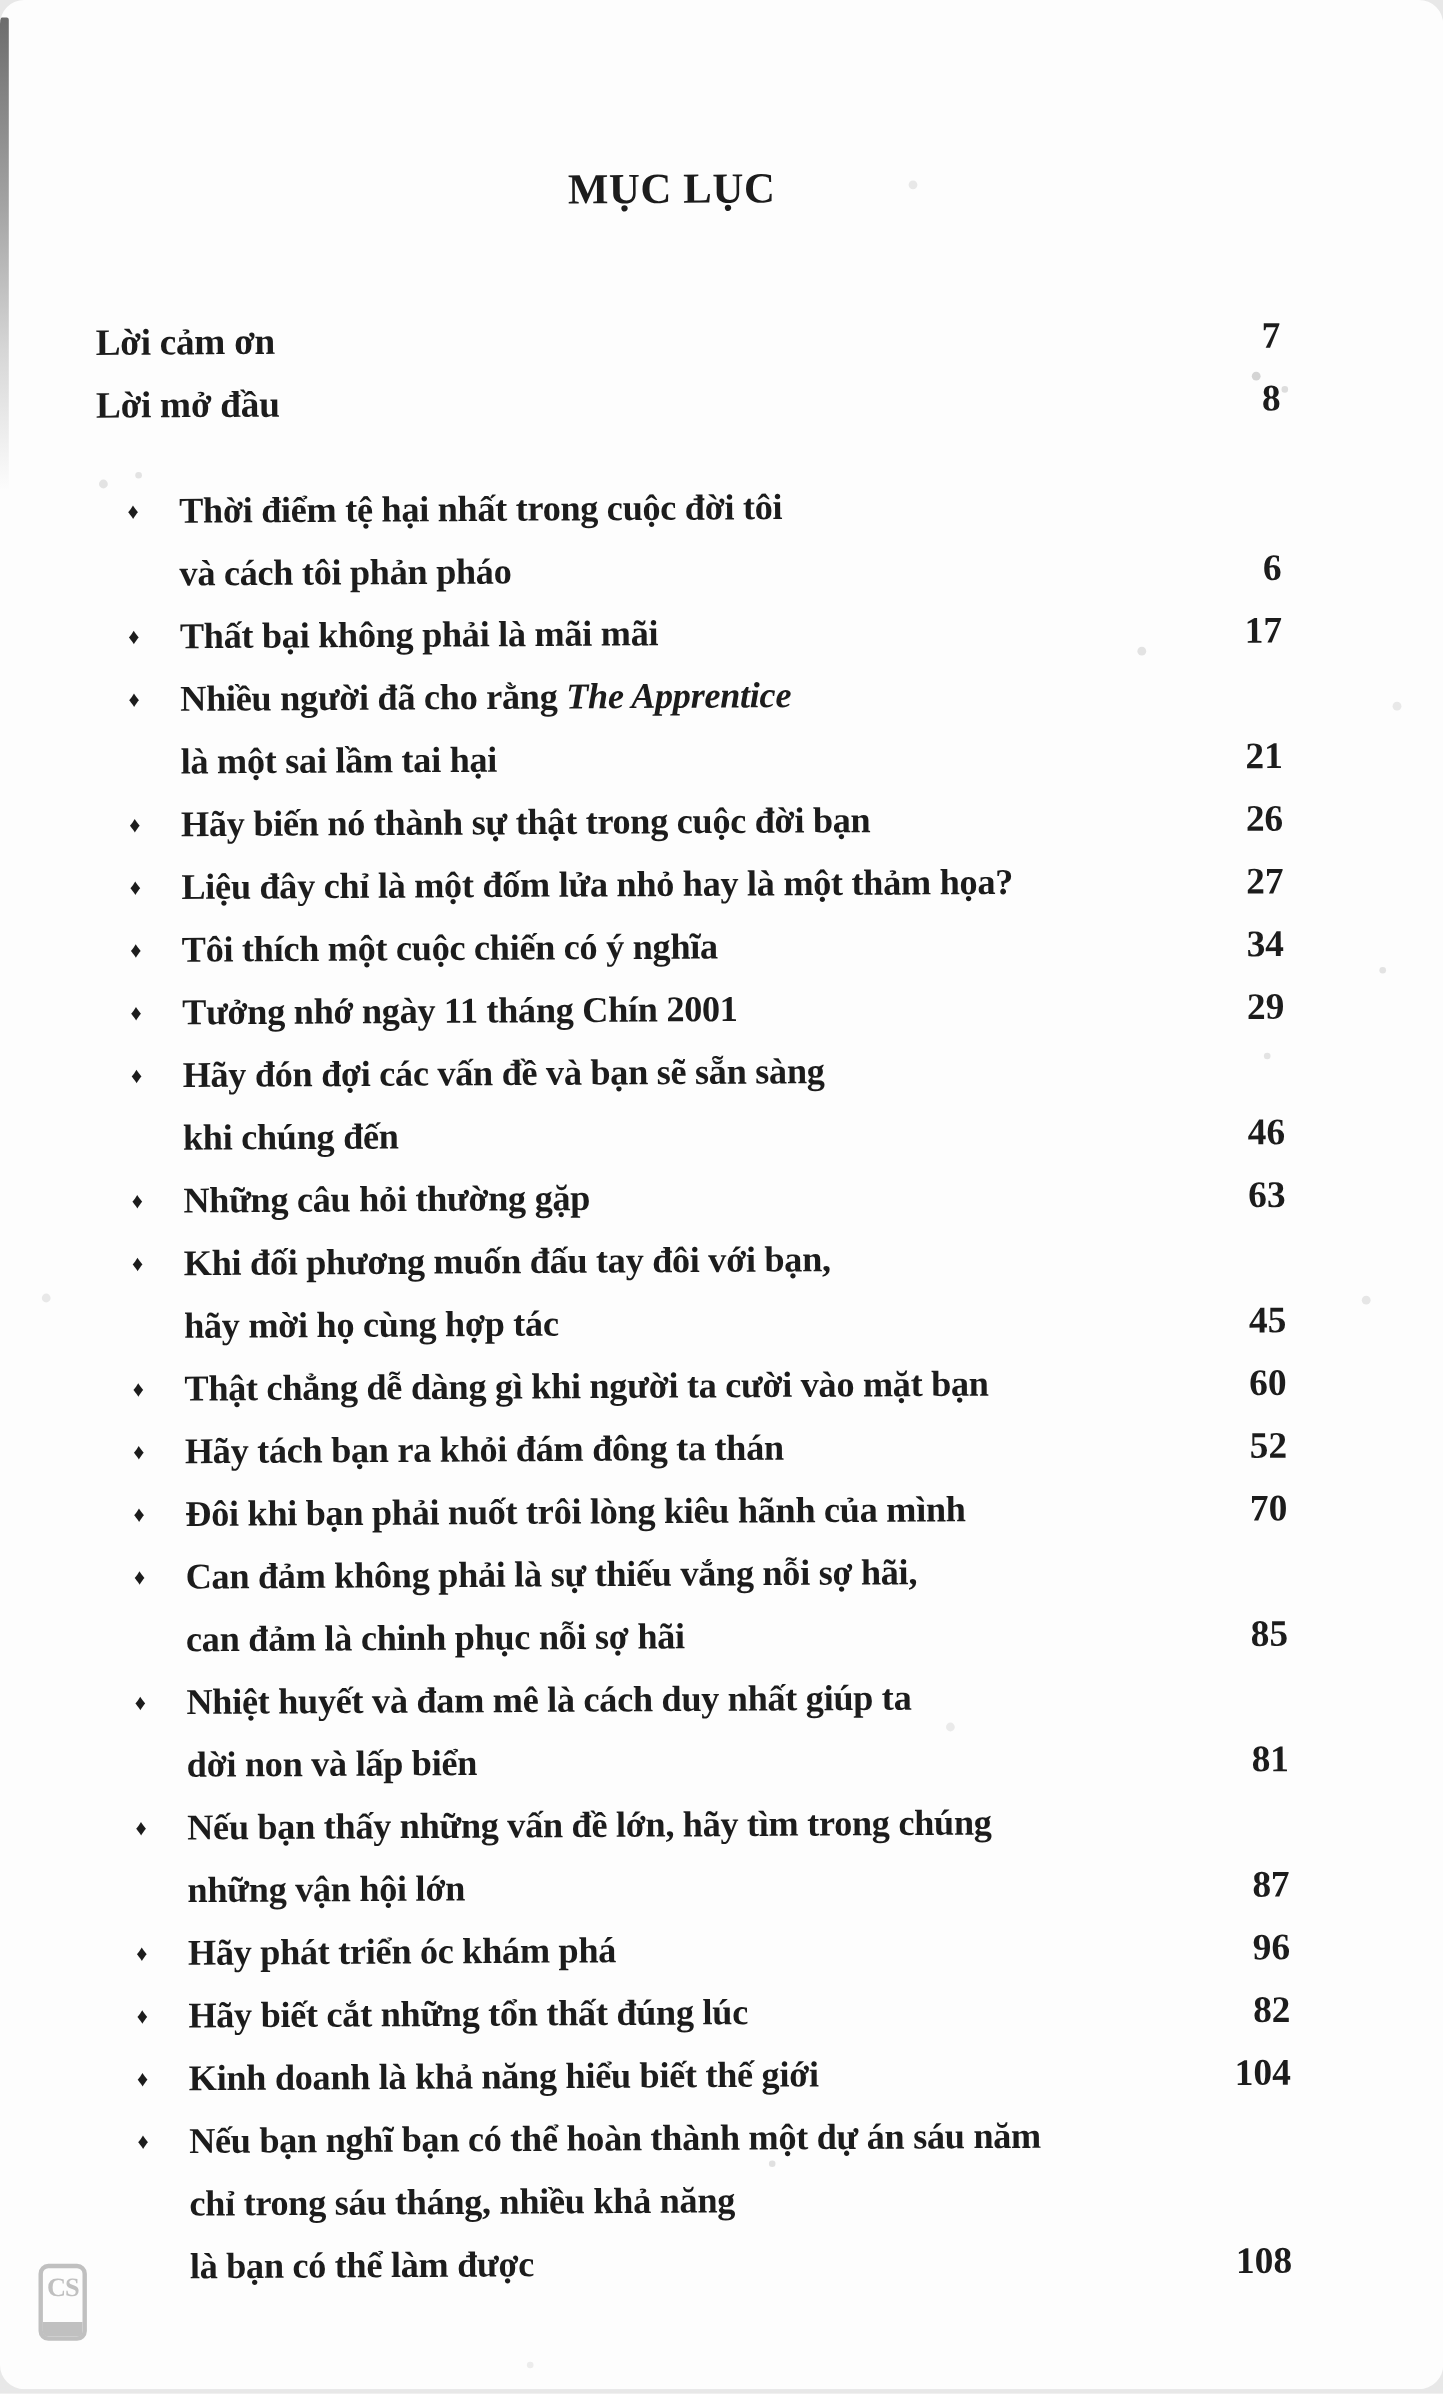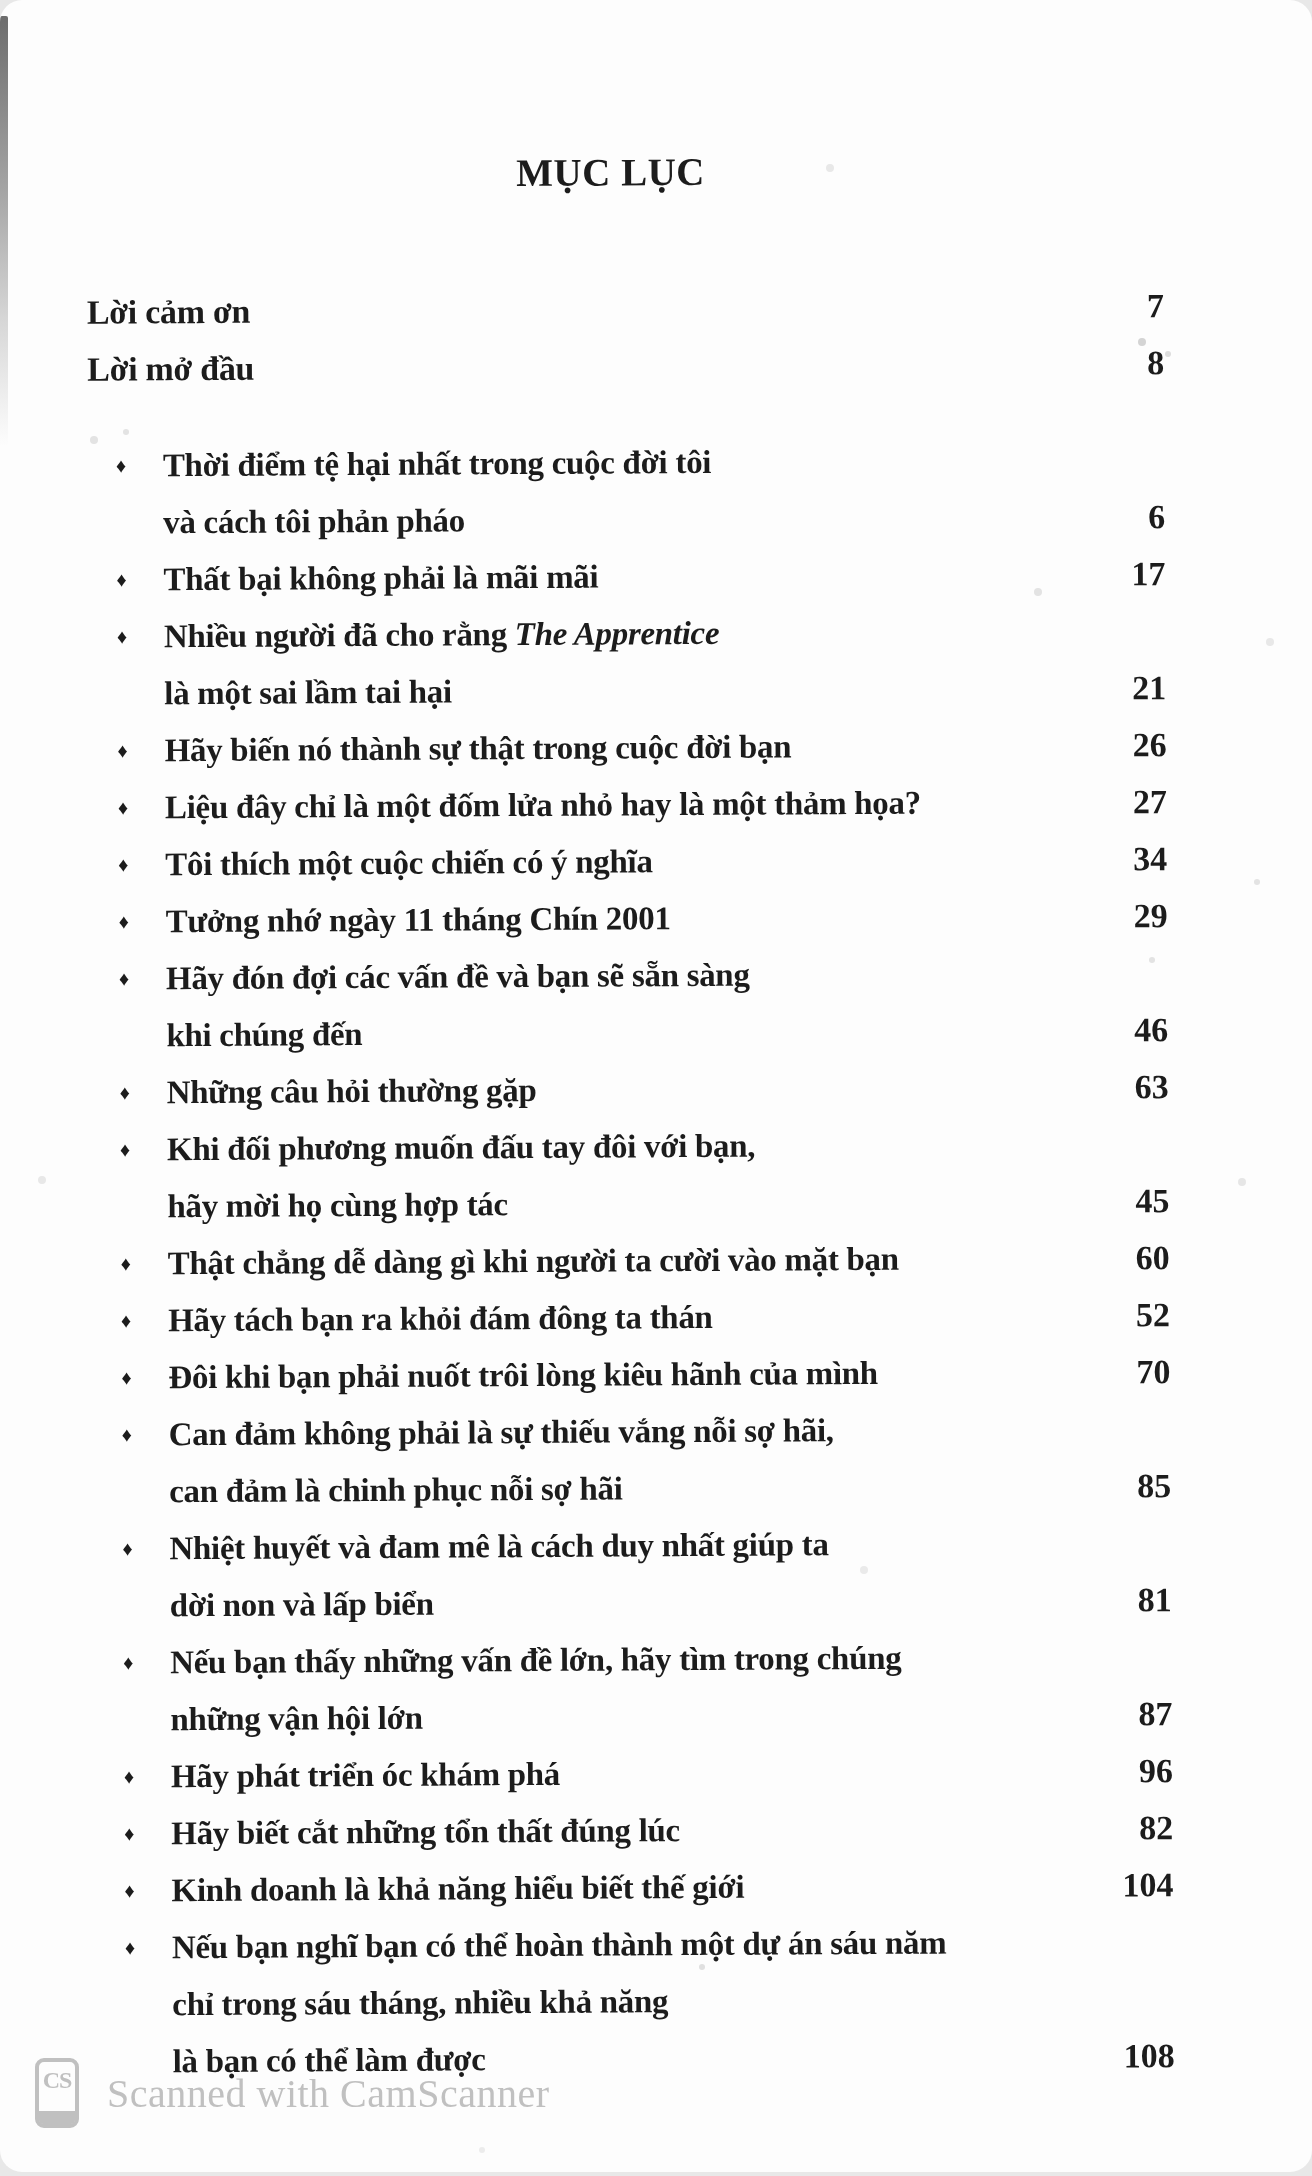--- a/index.html
+++ b/index.html
@@ -256,15 +256,14 @@
           <div class="page-num">108</div>
         </div>
       </div>
   </div>
 
   <div class="watermark">
     <div class="cs-logo">
       <span class="cs-logo-text">CS</span>
       <span class="cs-logo-bar"></span>
     </div>
-    <span class="wm-label">Scanned with CamScanner</span>
   </div>
 </div>
 
 </body></html>

